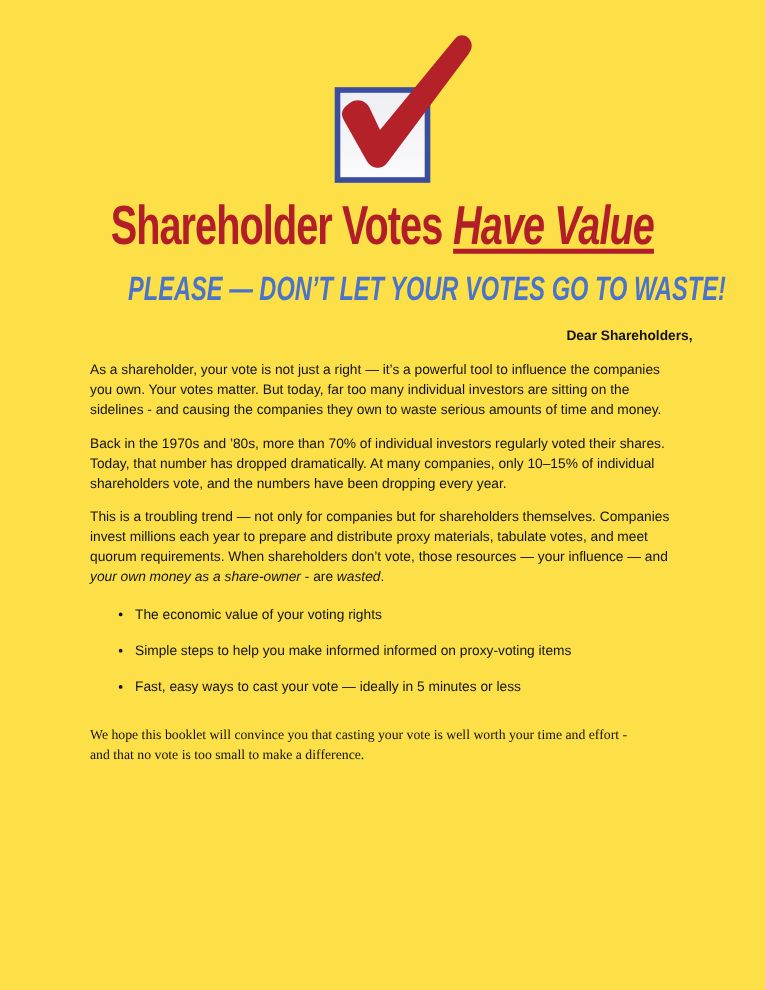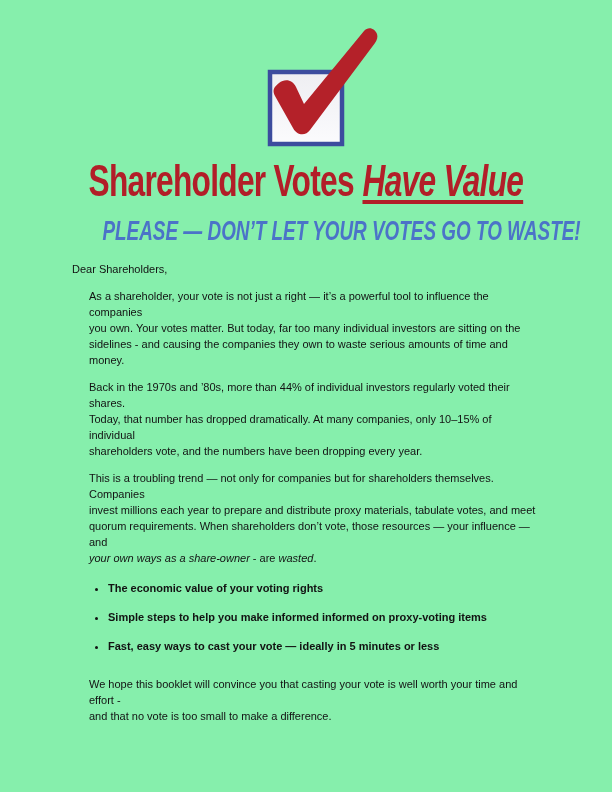--- a/index.html
+++ b/index.html
@@ -1,21 +1,21 @@
 <!DOCTYPE html>
 <html><head>
 <meta charset="utf-8">
 <style>
   html, body { margin: 0; padding: 0; background: #e8e8e8; }
   .page {
     position: relative;
     width: 612px;
     height: 792px;
     margin: 0 auto;
-    background: #86efac;
+    background: #fde047;
     font-family: "Liberation Sans", sans-serif;
     overflow: hidden;
   }
 
   
   .logo { position: absolute; left: 252px; top: 26px; width: 140px; height: 124px; }
 
   
   .title-line {
     position: absolute;
@@ -66,36 +66,36 @@
   
   .body-text {
     position: absolute;
     left: 72px;
     top: 261px;
     width: 482px;
     font-size: 11px;
     line-height: 16px;
     color: #121212;
   }
-  .body-text p { margin: 11px 17px; white-space: pre-wrap; }
-  .greeting { font-weight: normal; margin: 0 0 11px 0 !important; }
+  .body-text p { margin: 11px 0; white-space: pre-wrap; }
+  .greeting { font-weight: bold; margin: 0 0 11px 0 !important; text-align: right; }
   .it { font-style: italic; }
   .b  { font-weight: bold; }
 
   ul.highlights {
     margin: 14px 0 0 0;
     padding-left: 36px;
     list-style: disc;
   }
   ul.highlights li {
-    font-weight: bold;
+    font-weight: normal;
     line-height: 16px;
     margin-bottom: 13px;
   }
-  .after-list { margin-top: 22px !important; }
+  .after-list { margin-top: 22px !important; font-family: Liberation Serif, serif; }
 </style>
 </head>
 <body>
 
 <div class="page">
 
   <div class="logo">
     <svg width="140" height="124" viewBox="0 0 140 124">
       <defs>
         <linearGradient id="boxfill" x1="0" y1="0" x2="0" y2="1">
@@ -116,28 +116,28 @@
     <span class="subtitle-inner">PLEASE — DON’T LET YOUR VOTES GO TO WASTE!</span>
   </div>
 
   <div class="body-text">
     <p class="greeting">Dear Shareholders,</p>
 
     <p>As a shareholder, your vote is not just a right — it’s a powerful tool to influence the companies
 you own. Your votes matter. But today, far too many individual investors are sitting on the
 sidelines - and causing the companies they own to waste serious amounts of time and money.</p>
 
-    <p>Back in the 1970s and ’80s, more than 44% of individual investors regularly voted their shares.
+    <p>Back in the 1970s and ’80s, more than 70% of individual investors regularly voted their shares.
 Today, that number has dropped dramatically. At many companies, only 10–15% of individual
 shareholders vote, and the numbers have been dropping every year.</p>
 
     <p><span>This is a troubling trend — not only for companies but for shareholders themselves. Companies
 invest millions each year to prepare and distribute proxy materials, tabulate votes, and meet
 quorum requirements. When shareholders don’t vote, those resources — your influence — and
-</span><span class="it">your own ways as a share-owner</span><span> - are </span><span class="it">wasted</span><span>.</span></p>
+</span><span class="it">your own money as a share-owner</span><span> - are </span><span class="it">wasted</span><span>.</span></p>
 
 
     <ul class="highlights">
       <li>The economic value of your voting rights</li>
       <li>Simple steps to help you make informed informed on proxy-voting items</li>
       <li>Fast, easy ways to cast your vote — ideally in 5 minutes or less</li>
     </ul>
 
     <p class="after-list">We hope this booklet will convince you that casting your vote is well worth your time and effort -
 and that no vote is too small to make a difference.</p>

